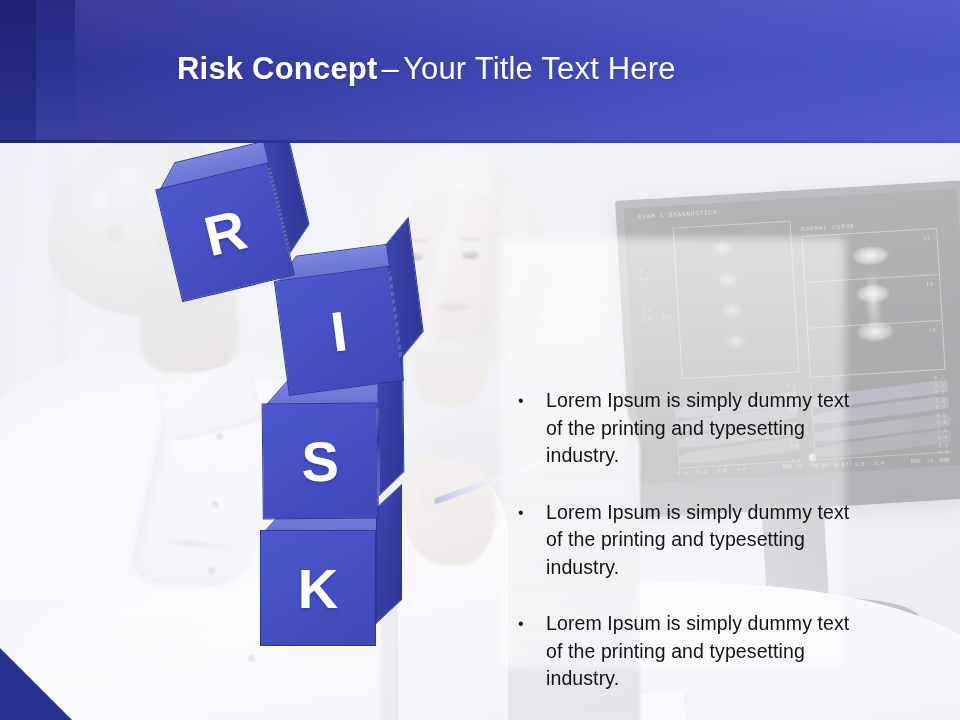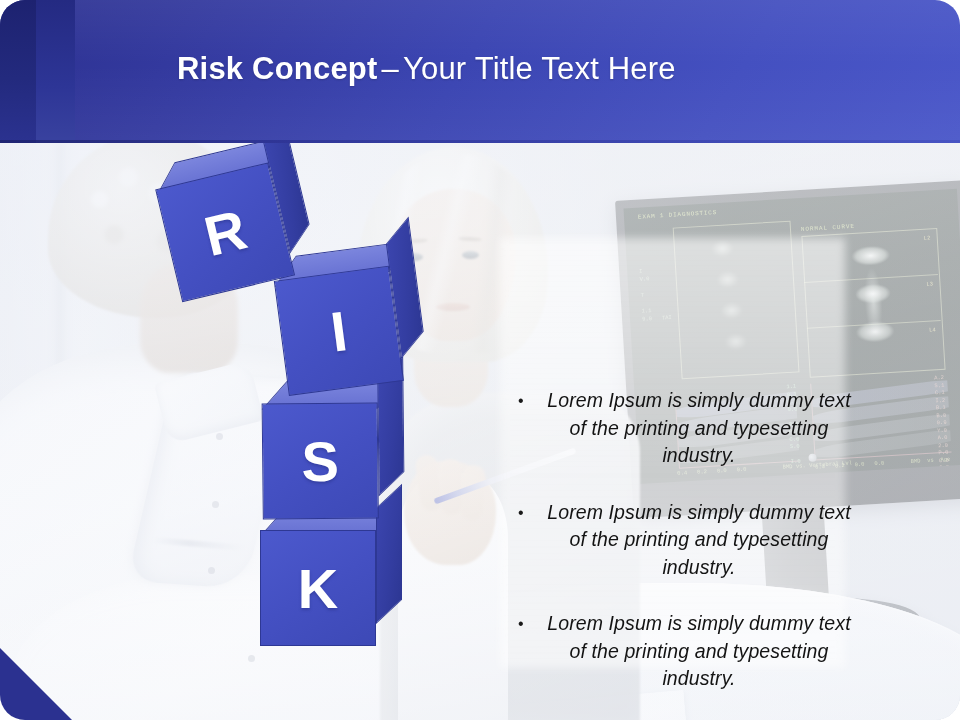--- a/index.html
+++ b/index.html
@@ -10,21 +10,20 @@
   body {
     font-family: "Liberation Sans", sans-serif;
   }
 
   .slide {
     position: relative;
     width: 960px;
     height: 720px;
     overflow: hidden;
     background: #ffffff;
-    border-radius: 25px;
   }
 
   
   .header {
     position: absolute;
     left: 0; top: 0;
     width: 960px;
     height: 143px;
     overflow: hidden;
     z-index: 30;
@@ -551,24 +550,22 @@
     line-height: 28px;
     text-align: left;
     padding-left: 6px;
     box-sizing: border-box;
   }
   .bullet-text {
     flex: 1 1 auto;
     color: #131313;
     font-size: 19.5px;
     line-height: 27.5px;
-    font-style: italic;
     font-family: "Liberation Sans", sans-serif;
     letter-spacing: .1px;
-    text-align: center;
   }
 </style>
 </head>
 <body>
 
 <div class="slide">
 
   <div class="header">
     <div class="hdr-band-main"></div>
     <div class="hdr-sheen"></div>

